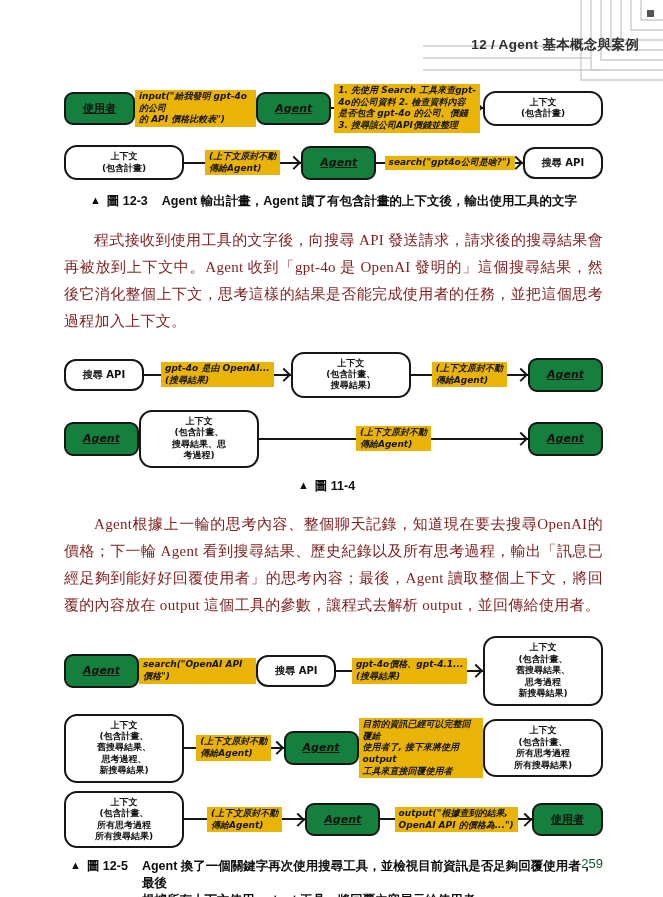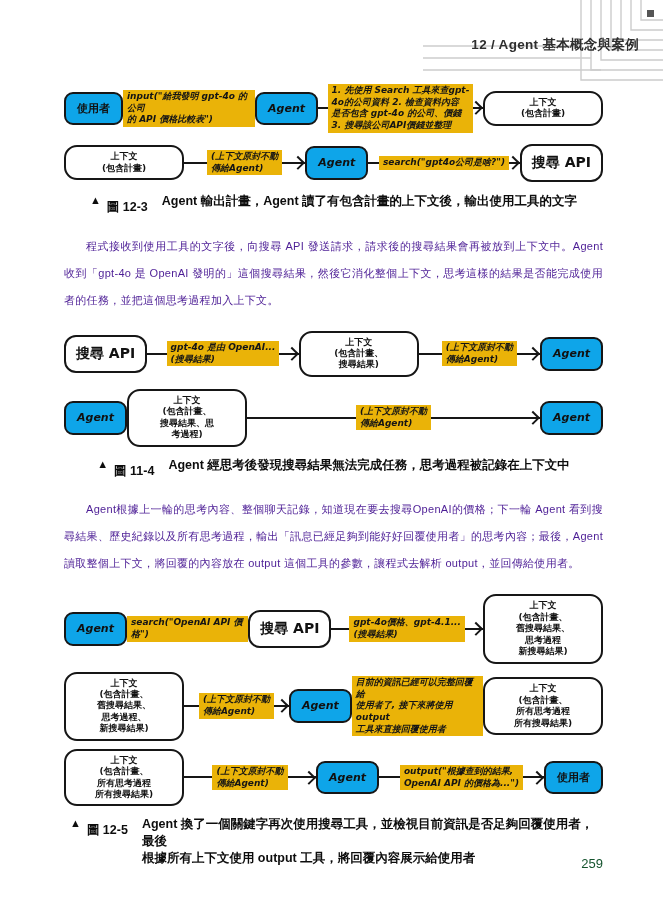--- a/index.html
+++ b/index.html
@@ -25,49 +25,49 @@
   main{position:relative;z-index:1;padding-top:84px;}
   
   .dia-row{display:flex;align-items:center;}
   .node{
     position:relative;z-index:1;
     display:flex;align-items:center;justify-content:center;
     border:2.4px solid #161616;background:#fff;
     font-family:"DejaVu Sans",sans-serif;font-weight:bold;color:#111;
     text-align:center;white-space:pre-line;flex:0 0 auto;
   }
-  .shaded{background:#0ea5e9;border-radius:9px;font-size:11px;line-height:1.25;padding:8px 11px;}
-  .plain{background:#fff;border-radius:12px;font-size:14px;line-height:1.25;padding:8px 10px;min-width:56px;}
+  .shaded{background:#15803d;border-radius:9px;font-size:11px;line-height:1.25;padding:8px 17px;text-decoration:underline;}
+  .plain{background:#fff;border-radius:12px;font-size:10px;line-height:1.25;padding:8px 10px;min-width:56px;}
   .ctx{background:#fff;border-radius:13px;border-width:2.2px;font-size:9px;line-height:1.27;padding:4px 21px;min-width:74px;}
   .latin{font-style:italic;}
   .arrow{position:relative;flex:1 1 0;align-self:stretch;display:flex;align-items:center;justify-content:center;min-height:40px;}
   .arrow.wide{flex-grow:1.25;}
   .arrow::before{content:"";position:absolute;left:-3px;right:0;top:50%;margin-top:-1.2px;border-top:2.4px solid #161616;}
   .ahead{position:absolute;right:2px;top:50%;width:8px;height:8px;border-top:2.4px solid #161616;border-right:2.4px solid #161616;transform:translateY(-52%) rotate(45deg);}
   .alabel{
     position:relative;z-index:2;background:#eab308;padding:1px 4px;
     font-family:"DejaVu Sans",sans-serif;font-style:italic;font-weight:600;
     font-size:9px;line-height:1.3;text-align:left;white-space:pre-line;color:#151515;
   }
   .gap10{margin-bottom:10px;} .gap12{margin-bottom:12px;} .gap8{margin-bottom:8px;}
   
   .caption{
     display:flex;align-items:flex-start;margin-top:10px;
     font-family:"Liberation Sans",sans-serif;font-weight:700;font-size:12.5px;line-height:1.35;color:#0d0d0d;
   }
   .caption.center{justify-content:center;}
   .caption.left{justify-content:flex-start;padding-left:6px;}
   .cap-marker{margin-right:6px;font-size:11px;}
-  .cap-no{margin-right:14px;white-space:nowrap;margin-top:6px;}
+  .cap-no{margin-right:14px;white-space:nowrap;}
   .cap-text{white-space:pre-line;}
   
   .body-para{
     margin:17px 0;
-    font-family:Liberation Sans, sans-serif;
-    font-size:11px;line-height:27px;color:#4c1d95;
+    font-family:Liberation Serif, serif;
+    font-size:15px;line-height:27px;color:#7f1d1d;
     text-align:justify;text-indent:2em;letter-spacing:.3px;
   }
   .fig{margin:0;}
   .page-number{
     position:absolute;right:60px;bottom:26px;
     font-family:"Liberation Sans",sans-serif;font-size:13px;color:#14532d;
   }
 </style>
 </head>
 <body>
@@ -164,21 +164,20 @@
         <div class="arrow">
           <span class="alabel">(上下文原封不動
 傳給Agent)</span>
           <span class="ahead"></span>
         </div>
         <div class="node shaded latin">Agent</div>
       </div>
       <div class="caption center">
         <span class="cap-marker">▲</span>
         <span class="cap-no">圖 11-4</span>
-        <span class="cap-text">Agent 經思考後發現搜尋結果無法完成任務，思考過程被記錄在上下文中</span>
       </div>
     </section>
 
     <p class="body-para">Agent根據上一輪的思考內容、整個聊天記錄，知道現在要去搜尋OpenAI的價格；下一輪 Agent 看到搜尋結果、歷史紀錄以及所有思考過程，輸出「訊息已經足夠到能好好回覆使用者」的思考內容；最後，Agent 讀取整個上下文，將回覆的內容放在 output 這個工具的參數，讓程式去解析 output，並回傳給使用者。</p>
 
     <section class="fig">
       <div class="dia-row gap8">
         <div class="node shaded latin">Agent</div>
         <div class="arrow">
           <span class="alabel">search("OpenAI API 價格")</span>

